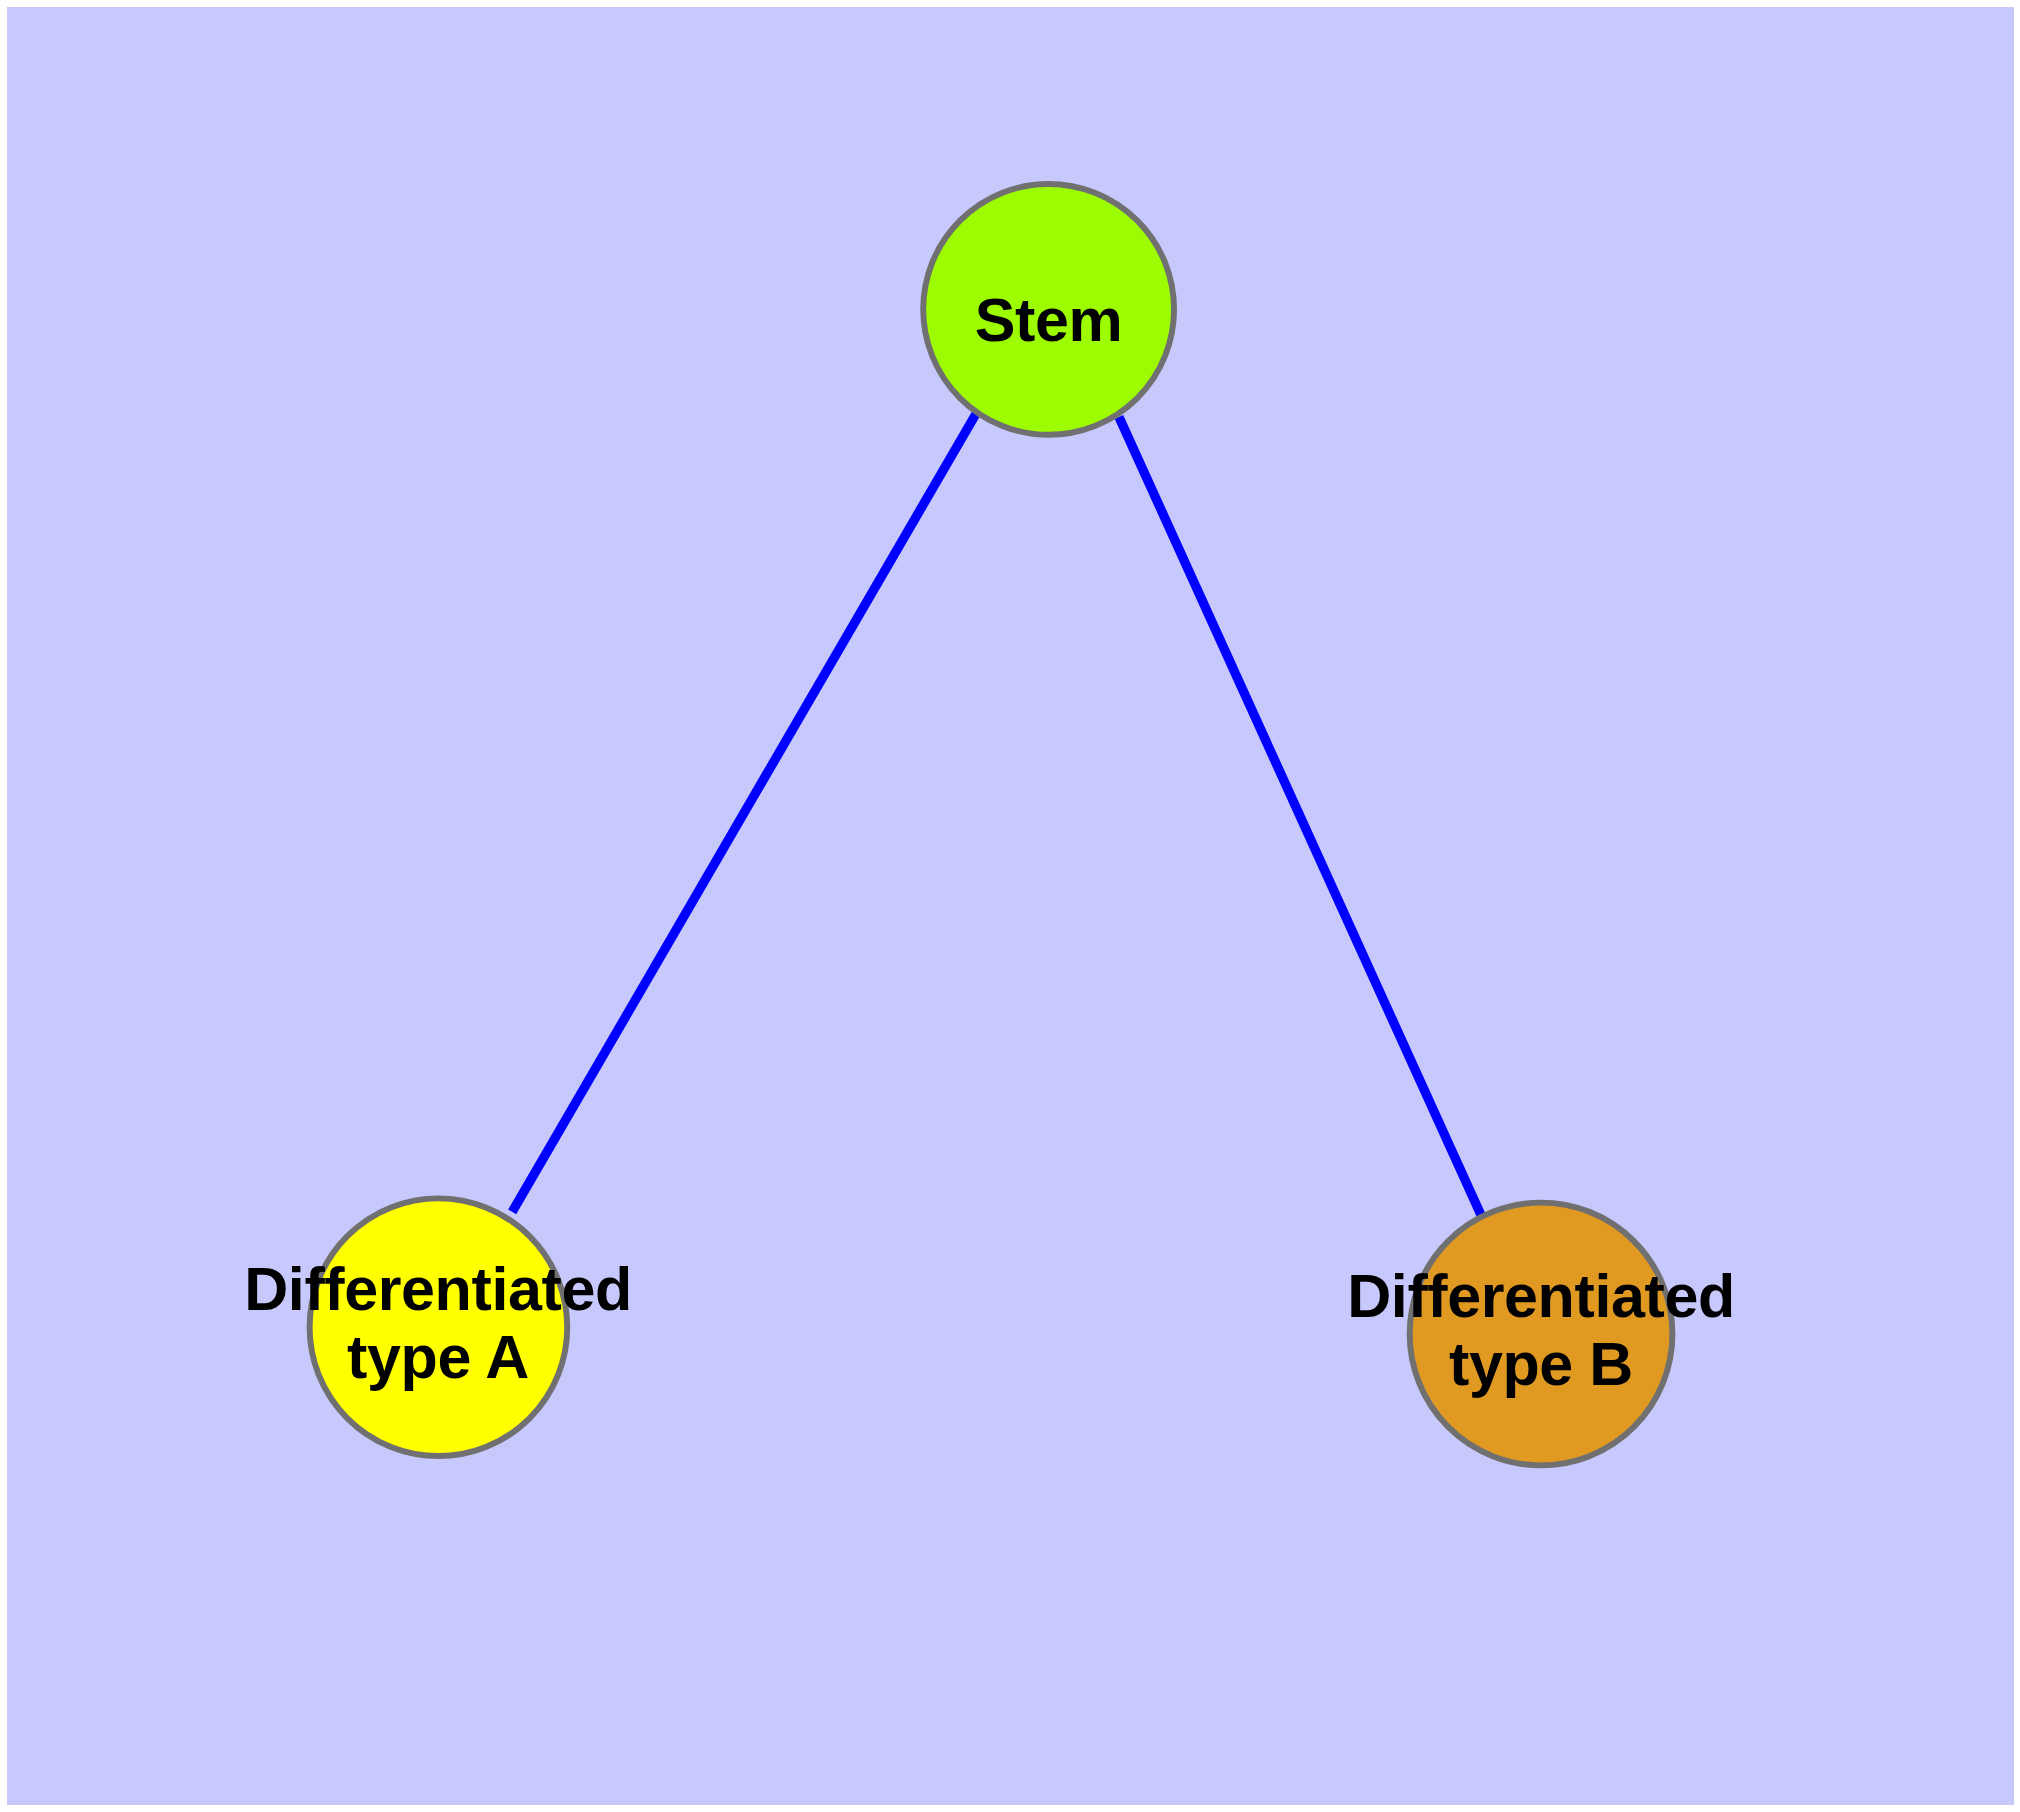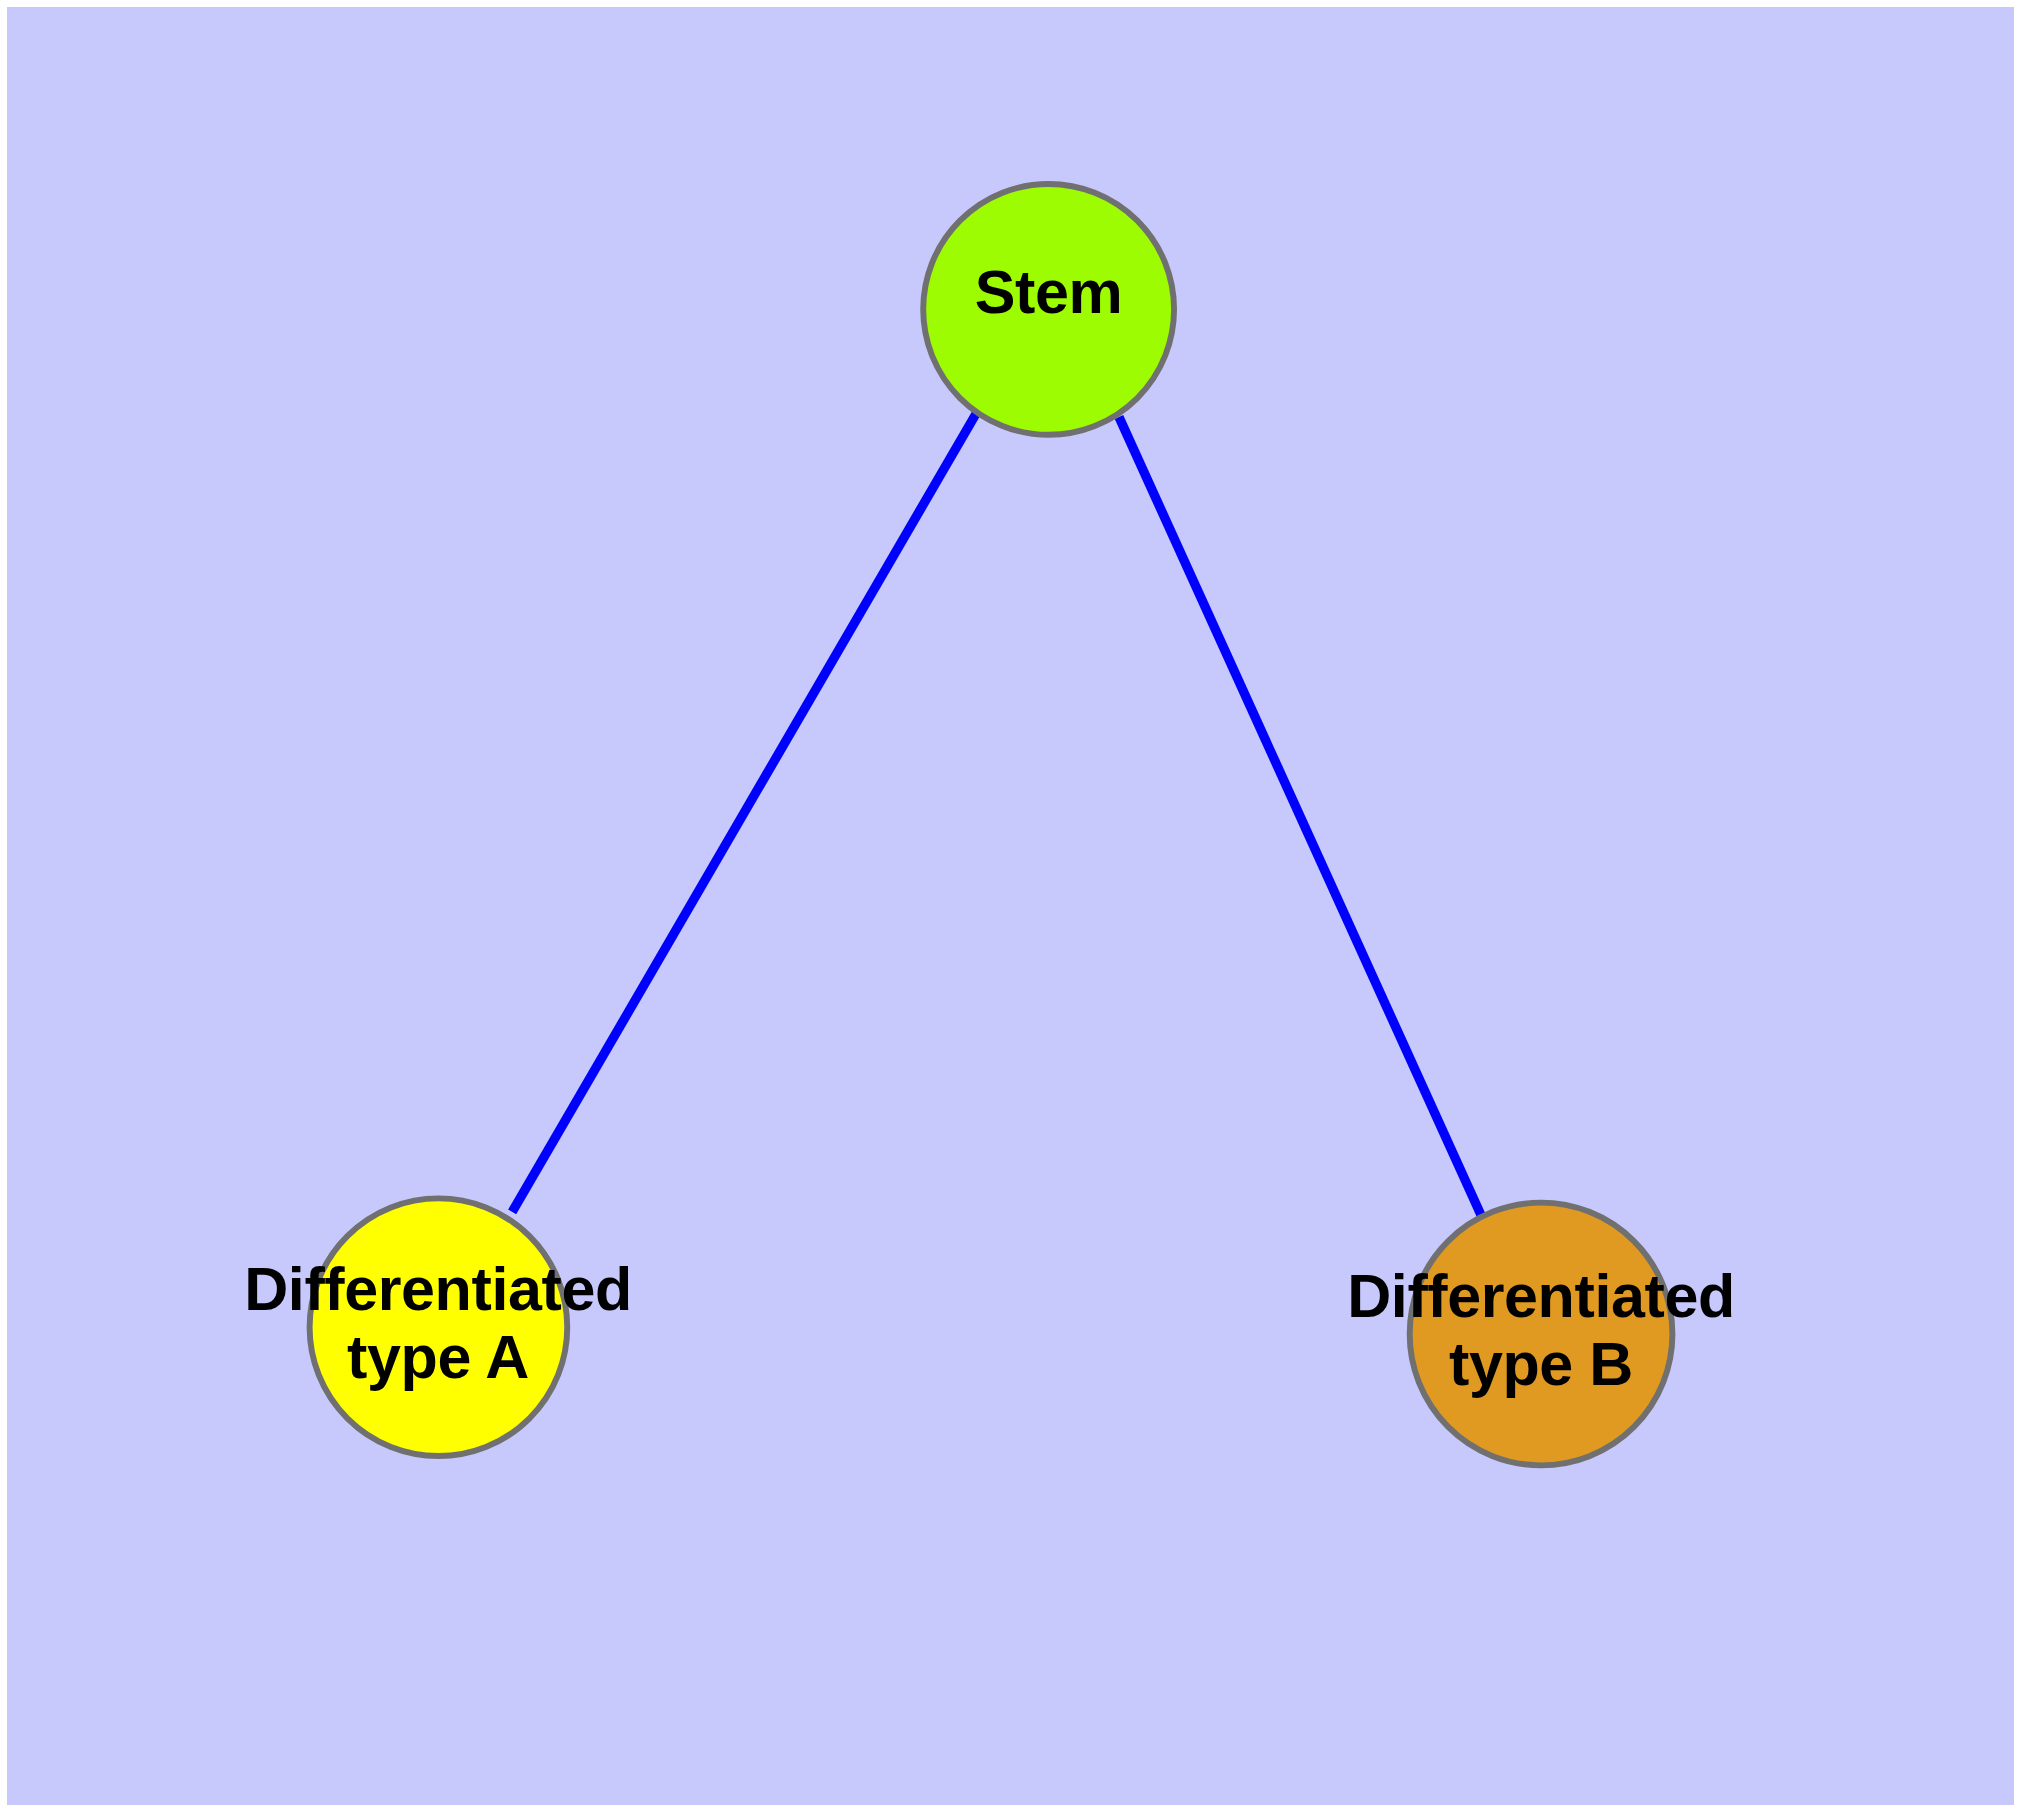--- a/index.html
+++ b/index.html
@@ -38,21 +38,21 @@
     color: #000000;
     font-weight: bold;
     line-height: 1.12;
     white-space: pre-line;
     pointer-events: none;
     letter-spacing: -0.4px;
   }
   #label-stem {
     font-size: 61px;
     left: 794px;
-    top: 258px;
+    top: 286px;
     width: 509px;
   }
   #label-diff-a {
     font-size: 61px;
     left: 99px;
     top: 1255px;
     width: 678px;
   }
   #label-diff-b {
     font-size: 61px;

